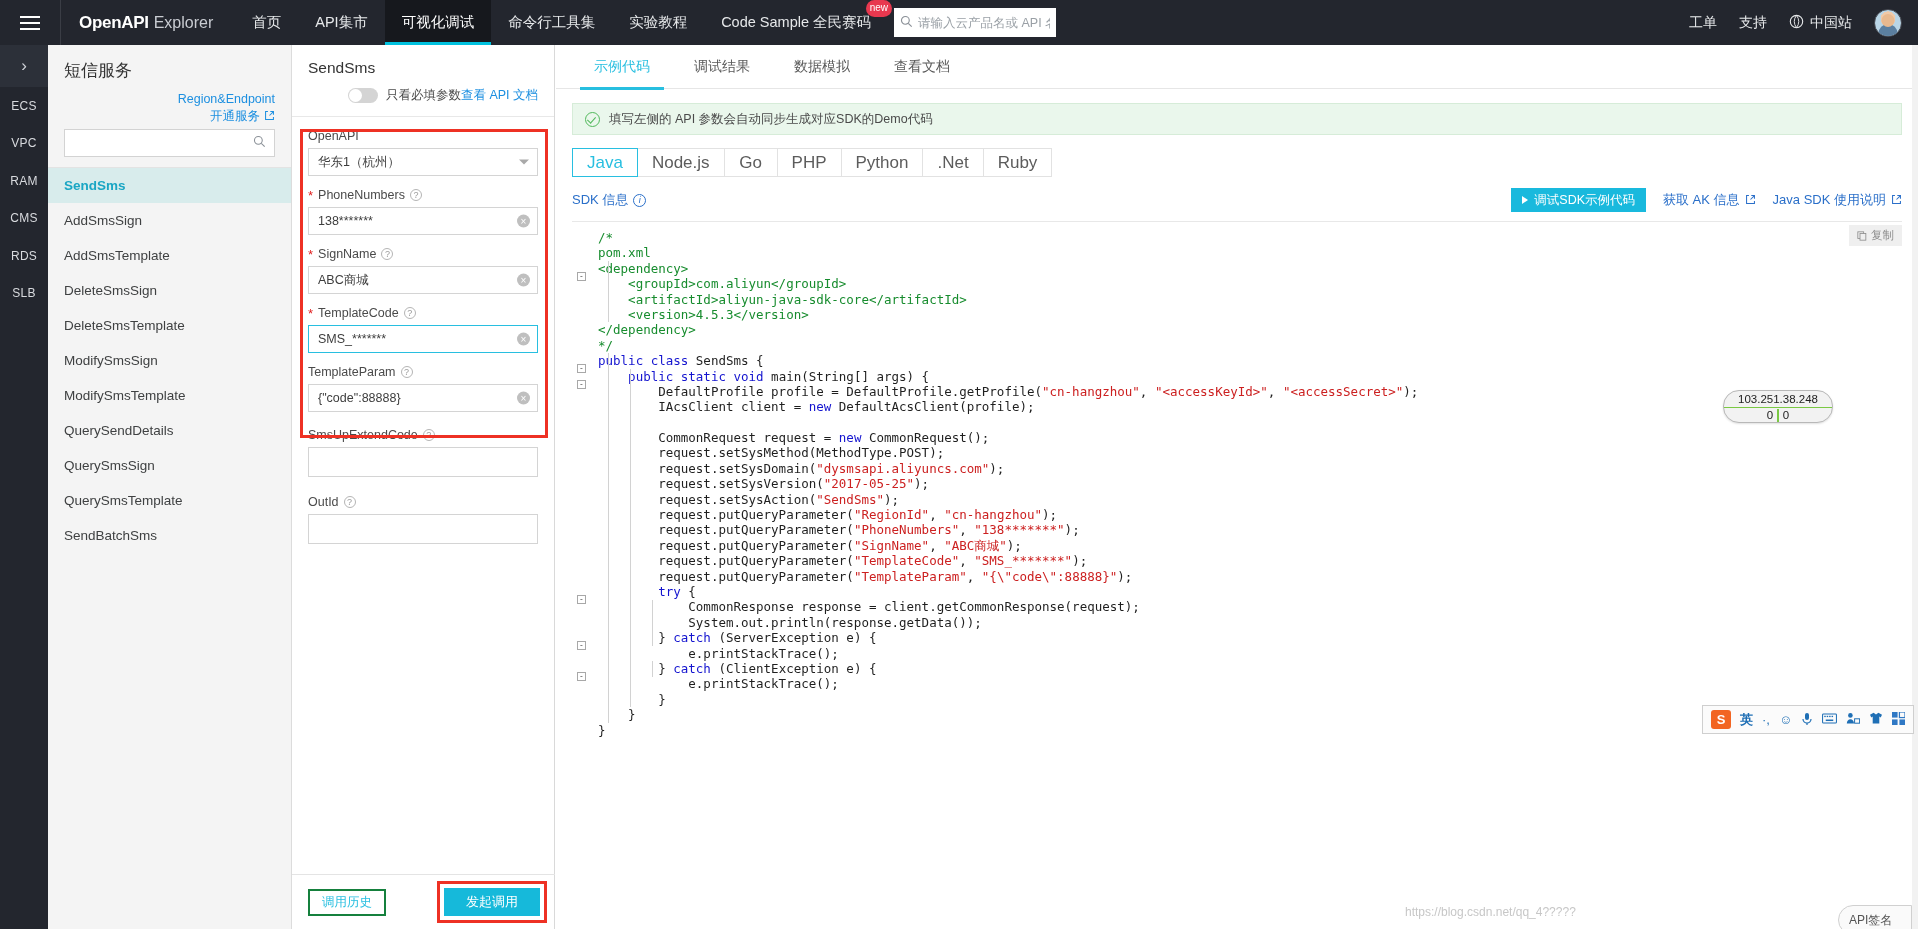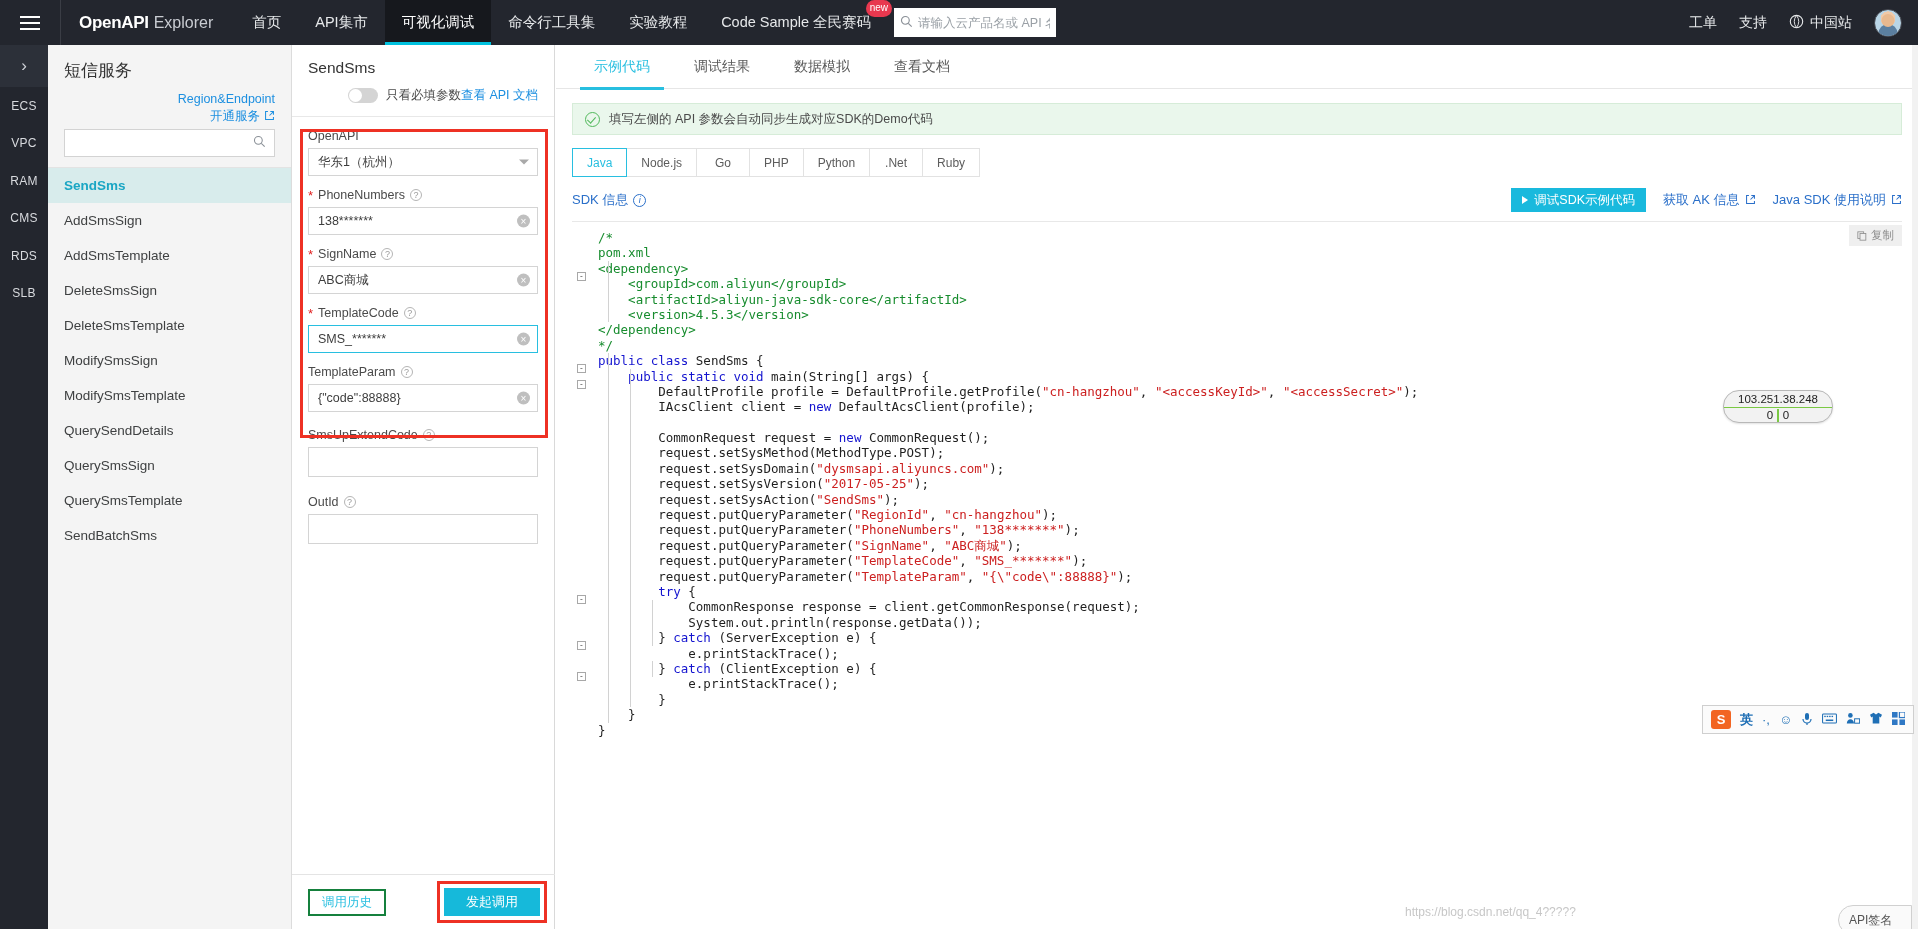--- a/index.html
+++ b/index.html
@@ -220,21 +220,21 @@
   }
   .check-circle::after {
     content:""; position:absolute; left: 3.3px; top: 2px; width: 4px; height: 7px;
     border-right: 1.6px solid #52b95c; border-bottom: 1.6px solid #52b95c;
     transform: rotate(42deg);
   }
   .langtabs { display: flex; margin: 13px 16px 0 16px; }
   .langtab {
     border: 1px solid #e2e2e2; border-left: 0; height: 29px; min-width: 53px;
     display: flex; align-items: center; justify-content: center;
-    padding: 0 14px; font-size: 12px; color: #5c5c5c; background: #fff; cursor: pointer;
+    padding: 0 14px; font-size: 17px; color: #5c5c5c; background: #fff; cursor: pointer;
   }
   .langtab:first-child { border-left: 1px solid #e2e2e2; }
   .langtab.active { border: 1px solid #28bfe0; color: #28bfe0; position: relative; z-index: 2; }
 
   .sdkrow {
     display: flex; align-items: center; margin: 10px 16px 0 16px; height: 26px;
   }
   .sdkinfo { color: #2a6fc9; font-size: 13px; display:flex; align-items:center; gap:5px; cursor:pointer;}
   .info-i {
     display:inline-flex;align-items:center;justify-content:center;

